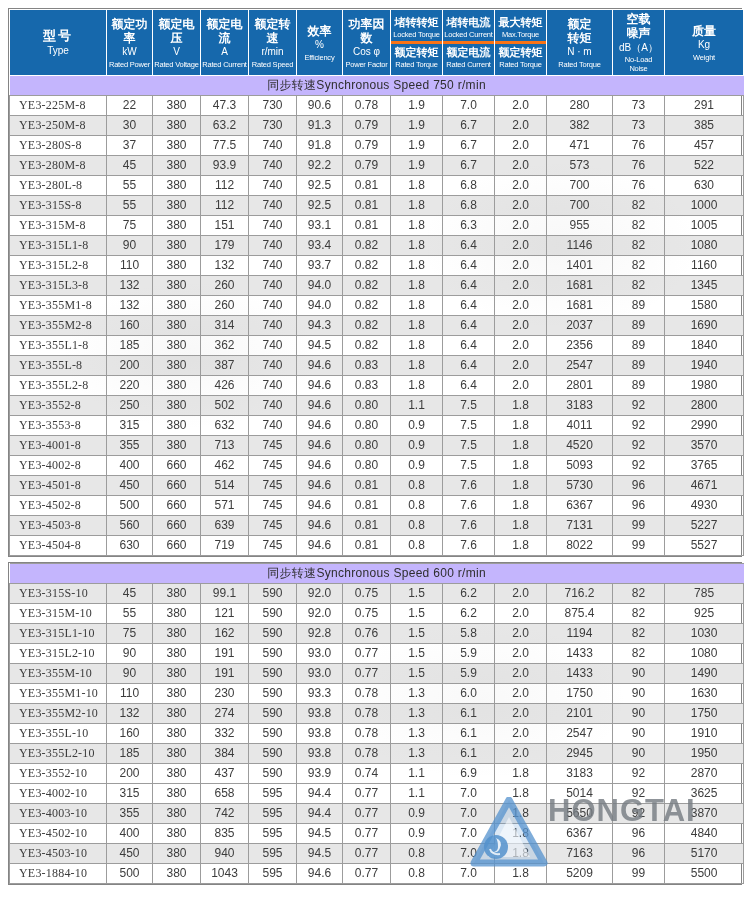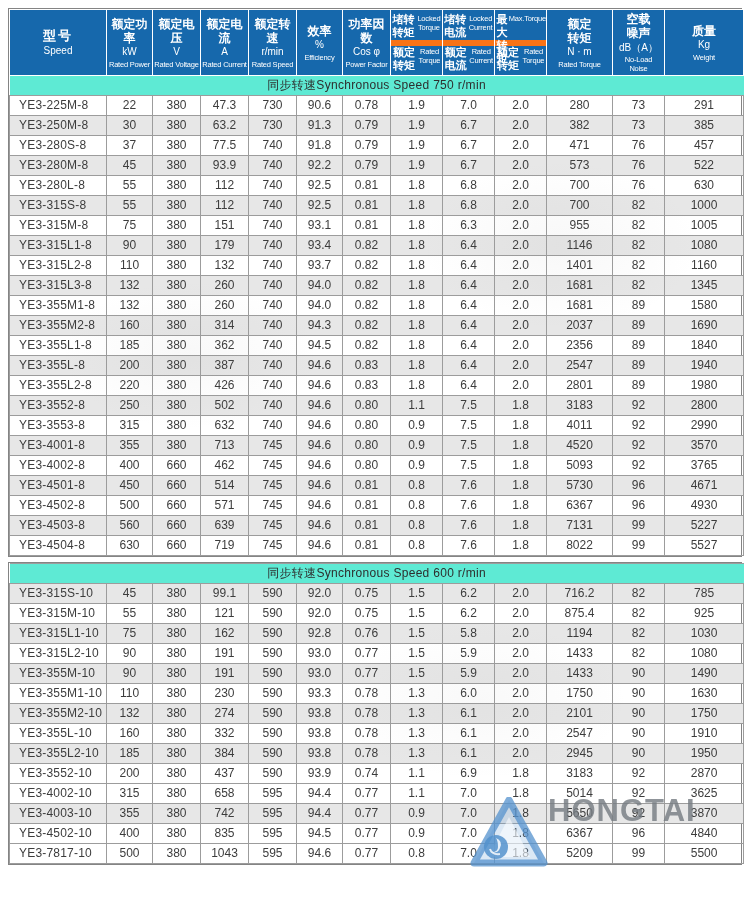--- a/index.html
+++ b/index.html
@@ -14,30 +14,30 @@
 
   
   thead th{background:#1668ac;border:1px solid #ffffff;color:#fff;
            padding:2px 0;height:52px;vertical-align:middle;font-weight:normal;overflow:hidden;}
   .hzh{font-size:12px;font-weight:bold;line-height:1.2;white-space:pre-line;}
   .hunit{font-size:10px;line-height:1.25;margin-top:1px;}
   .hen{font-size:7.5px;line-height:1.2;letter-spacing:-0.2px;white-space:pre-line;margin-top:1px;}
   th.typecol .hzh{font-size:13px;letter-spacing:2px;}
   th.typecol .hen{font-size:10px;letter-spacing:0;}
   th.split{padding:0;}
-  th.split .half{height:27px;display:flex;flex-direction:row;justify-content:center;}
-  th.split .half + .half{border-top:6px solid #f97316;}
+  th.split .half{height:27px;display:flex;flex-direction:column;justify-content:center;}
+  th.split .half + .half{border-top:3px solid #f97316;}
   th.split .hzh{font-size:11px;}
 
   
   td{border:1px solid #9c9c9c;height:19px;text-align:center;
      font-size:12px;color:#3c3c3c;padding:0;line-height:1.05;overflow:hidden;}
-  td.model{text-align:left;padding-left:9px;letter-spacing:0.2px;}
+  td.model{text-align:left;padding-left:9px;letter-spacing:0.2px;font-family:Liberation Serif, serif;}
   tr.stripe td{background:#e7e7e7;}
-  td.section-label{border-left:none;border-right:none;background:#5eead4;
+  td.section-label{border-left:none;border-right:none;background:#c4b5fd;
      font-size:12px;color:#2e2e2e;height:19px;letter-spacing:0.3px;margin-left:12px;}
 
   
   .mapblob{position:absolute;border-radius:50%;pointer-events:none;z-index:5;}
   .blob1{left:60px;top:280px;width:260px;height:150px;background:radial-gradient(ellipse,rgba(140,140,140,0.06),rgba(140,140,140,0) 70%);}
   .blob2{left:420px;top:160px;width:280px;height:170px;background:radial-gradient(ellipse,rgba(140,140,140,0.06),rgba(140,140,140,0) 70%);}
   .blob3{left:330px;top:620px;width:300px;height:160px;background:radial-gradient(ellipse,rgba(140,140,140,0.05),rgba(140,140,140,0) 70%);}
 
   
   .watermark{position:absolute;left:452px;top:795px;width:296px;height:72px;
@@ -69,21 +69,21 @@
           <col style="width:52px">
         <col style="width:52px">
           <col style="width:66px">
           <col style="width:52px">
         <col style="width:79px">
       </colgroup>
       <thead>
         <tr id="header-row">
             <th class="typecol">
               <div class="hzh">型号</div>
-              <div class="hen">Speed</div>
+              <div class="hen">Type</div>
             </th>
             <th>
               <div class="hzh">额定功率</div>
               <div class="hunit">kW</div>
               <div class="hen">Rated Power</div>
             </th>
             <th>
               <div class="hzh">额定电压</div>
               <div class="hunit">V</div>
               <div class="hen">Rated Voltage</div>
@@ -720,22 +720,37 @@
             <td>595</td>
             <td>94.5</td>
             <td>0.77</td>
             <td>0.9</td>
             <td>7.0</td>
             <td>1.8</td>
             <td>6367</td>
             <td>96</td>
             <td>4840</td>
           </tr>
-          <tr>
-            <td class="model">YE3-7817-10</td>
+          <tr class="stripe">
+            <td class="model">YE3-4503-10</td>
+            <td>450</td>
+            <td>380</td>
+            <td>940</td>
+            <td>595</td>
+            <td>94.5</td>
+            <td>0.77</td>
+            <td>0.8</td>
+            <td>7.0</td>
+            <td>1.8</td>
+            <td>7163</td>
+            <td>96</td>
+            <td>5170</td>
+          </tr>
+          <tr>
+            <td class="model">YE3-1884-10</td>
             <td>500</td>
             <td>380</td>
             <td>1043</td>
             <td>595</td>
             <td>94.6</td>
             <td>0.77</td>
             <td>0.8</td>
             <td>7.0</td>
             <td>1.8</td>
             <td>5209</td>

